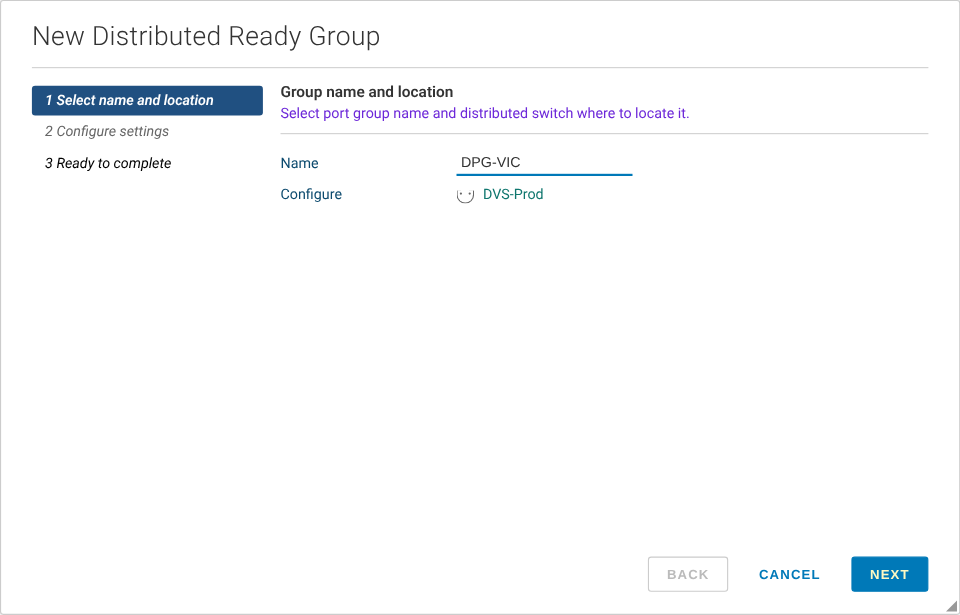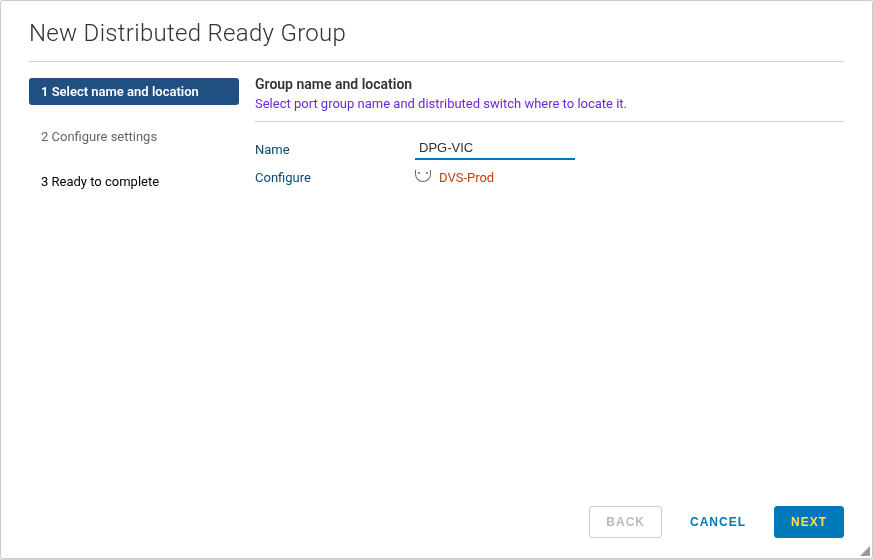--- a/index.html
+++ b/index.html
@@ -46,22 +46,23 @@
     .wizard-steps {
       width: 210px;
       flex-shrink: 0;
       padding-top: 2px;
     }
     .step {
       padding: 6px 12px;
       font-size: 13px;
       color: #666;
       border-radius: 3px;
-      margin-bottom: 18px;
+      margin-bottom: 2px;
       cursor: pointer;
+      font-style: italic;
     }
     .step.active {
       background: #205081;
       color: #fff;
       font-weight: 600;
     }
     .step.pending {
       color: #000000;
     }
     .content-area {
@@ -97,24 +98,24 @@
       border: none;
       border-bottom: 2px solid #0079b8;
       padding: 2px 4px 3px 4px;
       font-size: 13px;
       width: 160px;
       outline: none;
       color: #333;
     }
     .location-value {
       display: flex;
-      align-items: flex-start;
+      align-items: flex-end;
       gap: 8px;
       font-size: 13px;
-      color: #c2410c;
+      color: #0f766e;
     }
     .location-icon {
       width: 16px;
       height: 12px;
       border: 1.5px solid #666;
       border-top: none;
       border-radius: 0 0 8px 8px;
       position: relative;
       display: inline-block;
     }
@@ -161,21 +162,21 @@
     }
     .btn-back {
       background: #fff;
       border: 1px solid #ccc;
       color: #bbb;
       cursor: not-allowed;
     }
     .btn-next {
       background: #0079b8;
       border: 1px solid #0079b8;
-      color: #fde047;
+      color: #fef9c3;
     }
     .resize-handle {
       position: absolute;
       bottom: 2px;
       right: 2px;
       width: 12px;
       height: 12px;
       cursor: nwse-resize;
     }
     .resize-handle::after {

